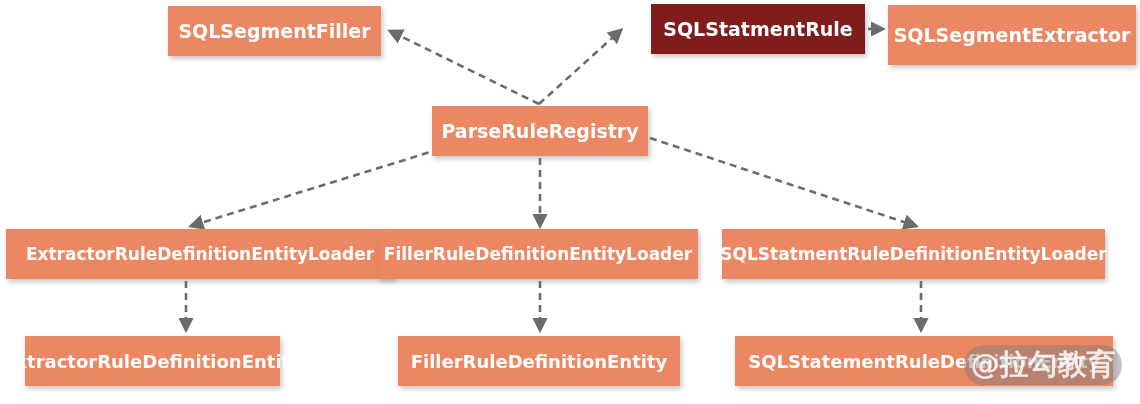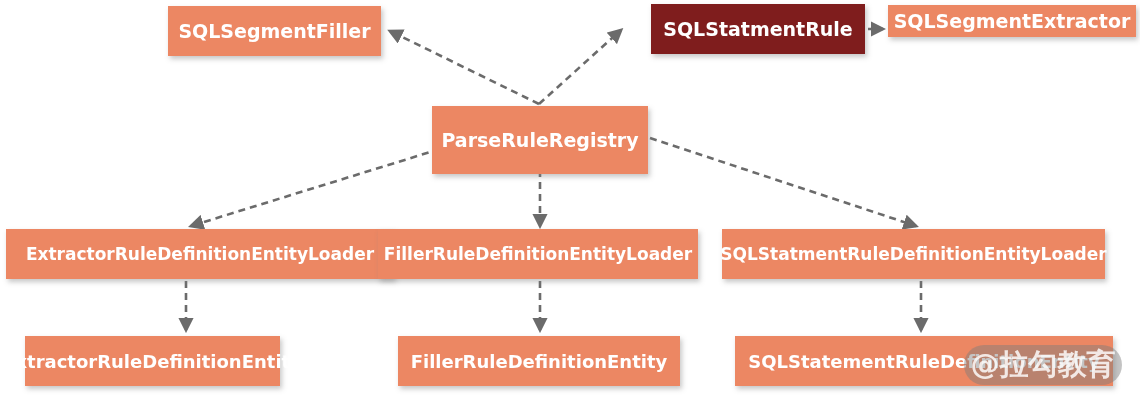--- a/index.html
+++ b/index.html
@@ -75,24 +75,24 @@
     </svg>
   <div class="watermark" style="left: 964px; top: 345px; width: 158px; height: 40px; background: rgba(125, 125, 125, 0.45); color: rgba(255, 255, 255, 0.82);">
     <span>@拉勾教育</span>
   </div>
 <div class="node" style="left: 168px; top: 6px; width: 213px; height: 50px; background: rgb(236, 135, 99); color: rgb(255, 255, 255); font-size: 19px;">
       <span>SQLSegmentFiller</span>
     </div>
     <div class="node" style="left: 627px; top: 4px; width: 214px; height: 50px; background: #7f1d1d; color: rgb(255, 255, 255); font-size: 19px; margin-left: 24px;">
       <span>SQLStatmentRule</span>
     </div>
-    <div class="node" style="left: 888px; top: 5px; width: 248px; height: 32px; background: rgb(236, 135, 99); color: rgb(255, 255, 255); font-size: 19px; align-items: center;">
+    <div class="node" style="left: 888px; top: 5px; width: 248px; height: 60px; background: rgb(236, 135, 99); color: rgb(255, 255, 255); font-size: 19px; align-items: center;">
       <span>SQLSegmentExtractor</span>
     </div>
-    <div class="node" style="left: 432px; top: 106px; width: 216px; height: 68px; background: rgb(236, 135, 99); color: rgb(255, 255, 255); font-size: 19px;">
+    <div class="node" style="left: 432px; top: 106px; width: 216px; height: 50px; background: rgb(236, 135, 99); color: rgb(255, 255, 255); font-size: 19px;">
       <span>ParseRuleRegistry</span>
     </div>
     <div class="node" style="left: 6px; top: 229px; width: 388px; height: 50px; background: rgb(236, 135, 99); color: rgb(255, 255, 255); font-size: 17px;">
       <span>ExtractorRuleDefinitionEntityLoader</span>
     </div>
     <div class="node" style="left: 378px; top: 229px; width: 320px; height: 50px; background: rgb(236, 135, 99); color: rgb(255, 255, 255); font-size: 17px;">
       <span>FillerRuleDefinitionEntityLoader</span>
     </div>
     <div class="node" style="left: 722px; top: 229px; width: 383px; height: 50px; background: rgb(236, 135, 99); color: rgb(255, 255, 255); font-size: 17px;">
       <span>SQLStatmentRuleDefinitionEntityLoader</span>

